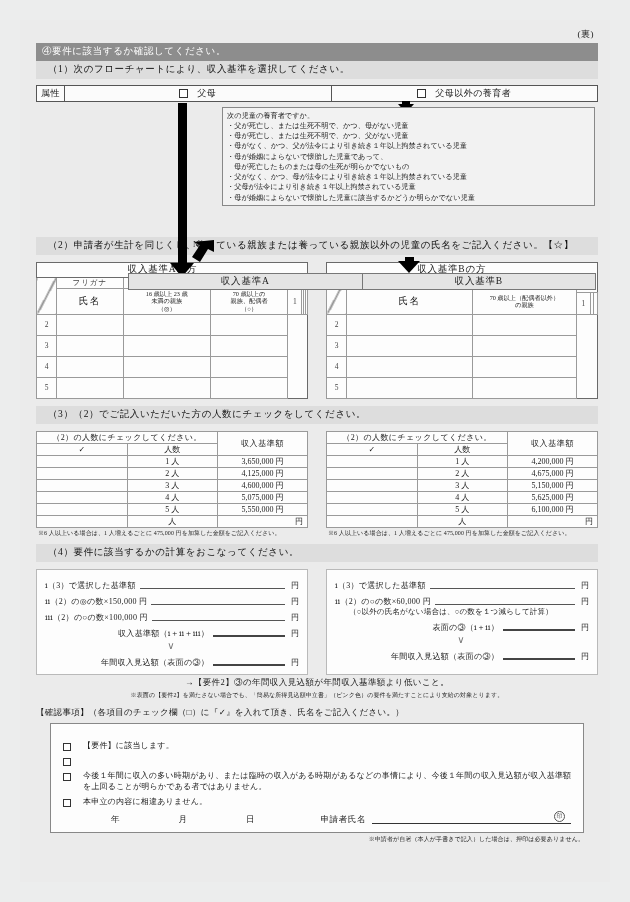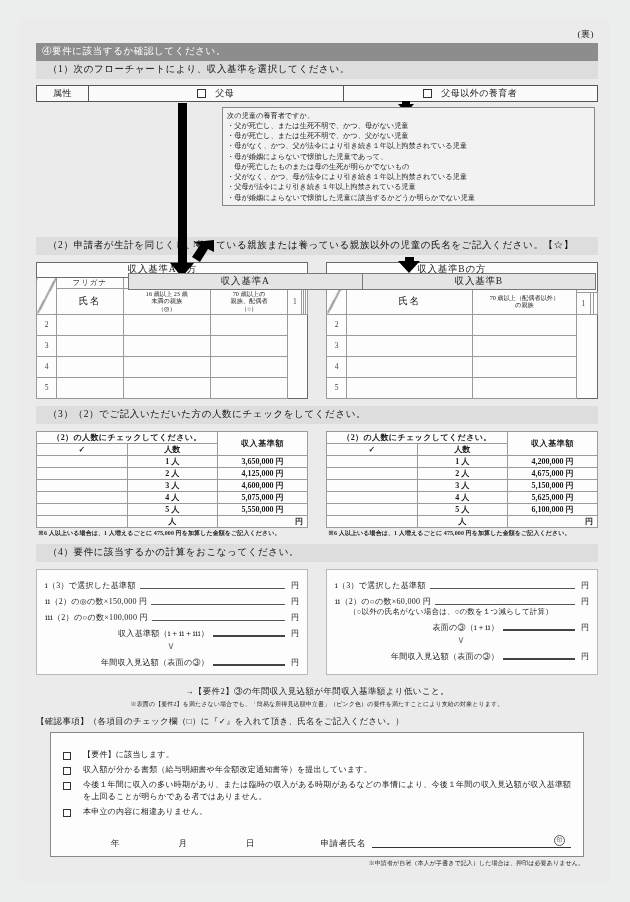--- a/index.html
+++ b/index.html
@@ -69,21 +69,21 @@
     background:#fbfbfb;
     height:17px;
     box-sizing:border-box;
   }
   .attr-row .cell{
     display:flex;align-items:center;justify-content:center;
     font-size:9px;
     box-sizing:border-box;
     letter-spacing:0.5px;
   }
-  .attr-label{width:52px;border-right:1px solid #555;}
+  .attr-label{width:28px;border-right:1px solid #555;}
   .attr-a{flex:1;border-right:1px solid #555;}
   .attr-b{flex:1;border-radius:7px;}
   .cbx{
     display:inline-block;width:7px;height:7px;
     border:1px solid #333;background:#fff;
     margin-right:9px;vertical-align:middle;
   }
   .tri{
     position:absolute;
     width:0;height:0;
@@ -172,21 +172,21 @@
   }
   .nt .furi{height:11px;font-size:7.5px;color:#444;letter-spacing:1px;}
   .nt .shimei{height:16px;font-size:9.5px;letter-spacing:1.5px;}
   .nt .gaitou{height:11px;font-size:7.5px;}
   .nt .sub{height:22px;font-size:6.2px;line-height:1.25;padding:1px 0;}
   .nt .rown{width:14px;font-size:7.5px;color:#444;}
   .nt .blank{height:21px;}
 
   
   .three-wrap{display:flex;gap:18px;margin-top:7px;}
-  .three-col{flex:1;font-weight:bold;}
+  .three-col{flex:1;}
   .ct{
     width:100%;
     border:1px solid #6a6a6a;
     border-collapse:collapse;
     background:#fdfdfd;
     font-size:8px;
     table-layout:fixed;
   }
   .ct td{
     border:1px solid #9a9a9a;
@@ -239,21 +239,21 @@
     color:#777;
     height:13px;
     line-height:13px;
     letter-spacing:2px;
   }
   .paren{font-size:7.5px;padding-left:14px;letter-spacing:0.2px;}
 
   .req2{
     text-align:center;
     font-size:8.5px;
-    margin-top:11px;
+    margin-top:2px;
     letter-spacing:0.4px;
   }
   .req2sub{
     text-align:center;
     font-size:6px;
     margin-top:2px;
     letter-spacing:0.1px;
   }
 
   
@@ -282,21 +282,21 @@
     width:6px;height:6px;
     border:1px solid #333;
     background:#fff;
     margin-right:12px;
     margin-top:3px;
     flex:0 0 auto;
   }
   .ctext{letter-spacing:0.2px;}
   .sigrow{
     display:flex;align-items:flex-end;
-    margin-top:18px;
+    margin-top:4px;
     padding-bottom:2px;
     font-size:8.5px;
   }
   .sigrow .ymd{margin-left:48px;letter-spacing:14px;}
   .sigrow .nm{margin-left:52px;letter-spacing:0.6px;white-space:nowrap;}
   .sigrow .line{
     flex:1;border-bottom:1px solid #333;
     margin:0 2px 2px 6px;height:11px;position:relative;
   }
   .inkan{
@@ -647,21 +647,20 @@
 
     <div class="confirm-head">【確認事項】（各項目のチェック欄（□）に『✓』を入れて頂き、氏名をご記入ください。）</div>
 
     <div class="confirm-box">
       <div class="cline">
         <span class="cbox2"></span>
         <span class="ctext">【要件】に該当します。</span>
       </div>
       <div class="cline">
         <span class="cbox2"></span>
-        <span class="ctext">収入額が分かる書類（給与明細書や年金額改定通知書等）を提出しています。</span>
       </div>
       <div class="cline">
         <span class="cbox2"></span>
         <span class="ctext">今後１年間に収入の多い時期があり、または臨時の収入がある時期があるなどの事情により、今後１年間の収入見込額が収入基準額を上回ることが明らかである者ではありません。</span>
       </div>
       <div class="cline">
         <span class="cbox2"></span>
         <span class="ctext">本申立の内容に相違ありません。</span>
       </div>
 

